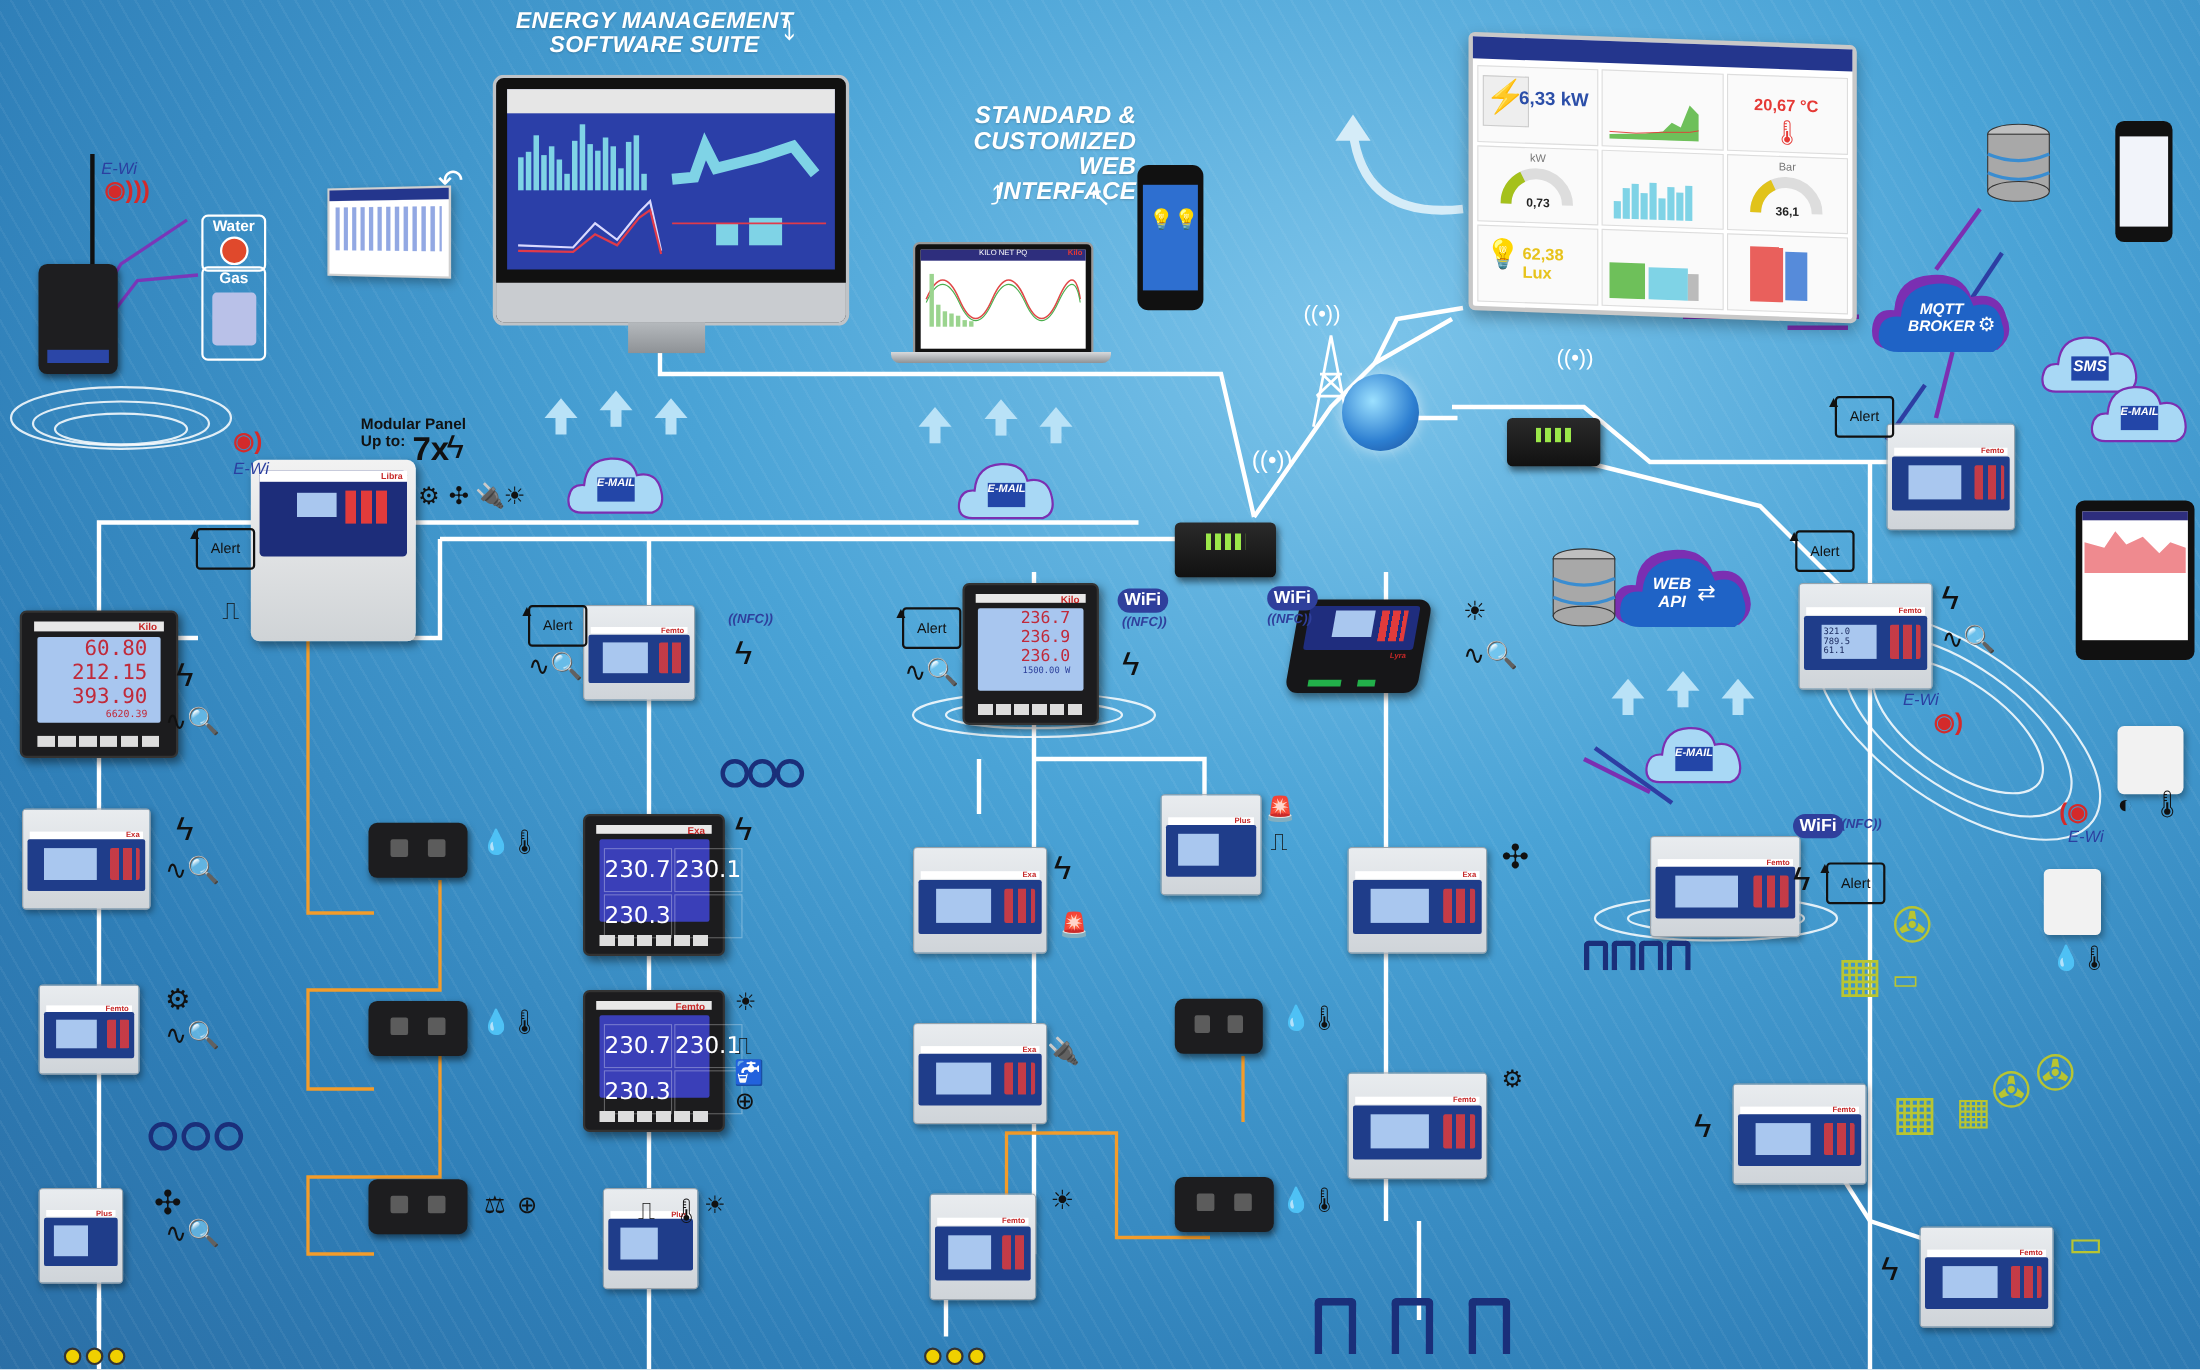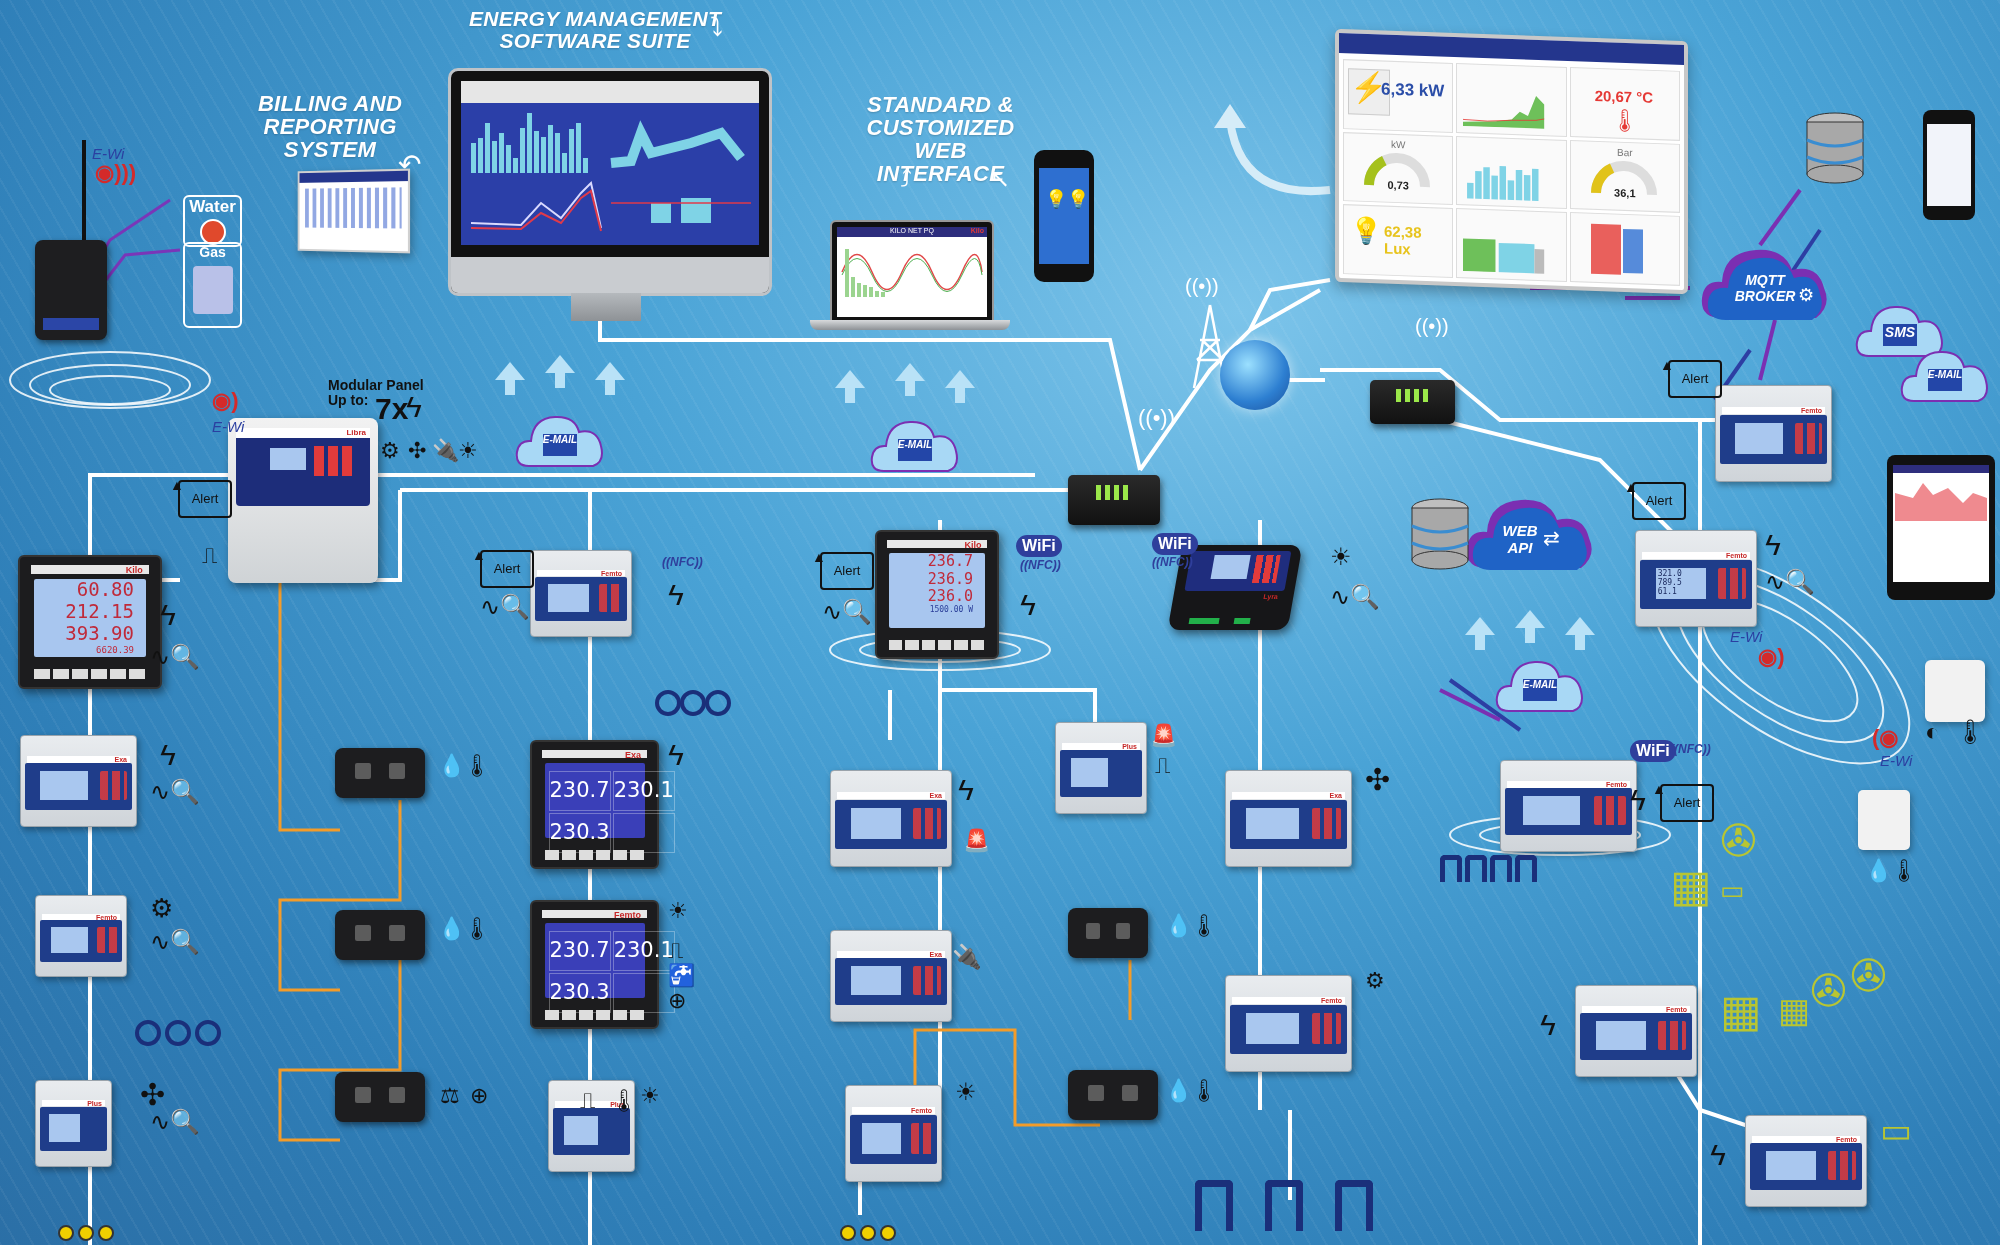--- a/index.html
+++ b/index.html
@@ -125,48 +125,43 @@
         <path d="M1625 298 H1680"></path>
     </g>
   </svg>
 
   <div class="abs title" style="left:465px;top:8px;width:260px;font-size:21px;">
     <div>ENERGY  MANAGEMENT</div>
     <div>SOFTWARE SUITE</div>
   </div>
   <div class="abs" style="left:710px;top:12px;color:#fff;font-size:26px;">⤵</div>
 
-  <div class="abs title" style="left:250px;top:92px;width:160px;">
-    <div>BILLING AND</div>
-    <div>REPORTING</div>
-    <div>SYSTEM</div>
-  </div>
-
-  <div class="abs title" style="left:848px;top:93px;width:185px;">
+
+  <div class="abs title" style="left:848px;top:93px;width:185px;text-align:right;">
     <div>STANDARD &amp;</div>
     <div>CUSTOMIZED</div>
     <div>WEB INTERFACE</div>
   </div>
 
   <svg class="abs" style="left:1200px;top:100px;" width="140" height="110">
     <path d="M130 90 Q40 100 30 20" fill="none" stroke="#d5ecf8" stroke-width="8"></path>
     <path d="M14 28 L30 4 L46 28 Z" fill="#d5ecf8"></path>
   </svg>
 
   <div class="abs" style="left:30px;top:200px;width:80px;height:140px;">
     <div class="abs" style="left:52px;top:-60px;width:4px;height:100px;background:#111;"></div>
     <div class="abs" style="left:5px;top:40px;width:72px;height:100px;background:#1e1e20;border-radius:8px;box-shadow:2px 3px 6px rgba(0,0,0,.5);">
       <div class="abs" style="left:8px;top:78px;width:56px;height:12px;background:#2b46a7;"></div>
     </div>
   </div>
   <div class="ewi" style="left:92px;top:145px;">E-Wi</div>
   <div class="ewi-red" style="left:95px;top:160px;">◉)))</div>
 
   <div class="abs" style="left:183px;top:195px;width:55px;height:48px;border:2px solid #fff;border-radius:6px;">
-    <div style="color:#fff;font-weight:bold;font-size:17px;text-align:center;">Water</div>
+    <div style="color:#fff;font-weight:bold;font-size:14px;text-align:center;">Water</div>
     <div style="margin:2px auto;width:22px;height:22px;border-radius:50%;background:#e0492c;border:2px solid #fff;"></div>
   </div>
   <div class="abs" style="left:183px;top:242px;width:55px;height:82px;border:2px solid #fff;border-radius:6px;">
     <div style="color:#fff;font-weight:bold;font-size:14px;text-align:center;">Gas</div>
     <div style="margin:6px auto;width:40px;height:48px;border-radius:4px;background:#b9c1e8;"></div>
   </div>
 
   <div class="abs" style="left:295px;top:170px;width:110px;height:78px;background:#fff;border:2px solid #d0d0d0;box-shadow:2px 4px 8px rgba(0,0,0,.3);transform:perspective(300px) rotateY(-10deg);">
     <div style="height:10px;background:#24368d;"></div>
     <div style="margin:6px;height:40px;background:repeating-linear-gradient(90deg,#4a6ed0 0 4px,#fff 4px 8px);opacity:.6;"></div>

